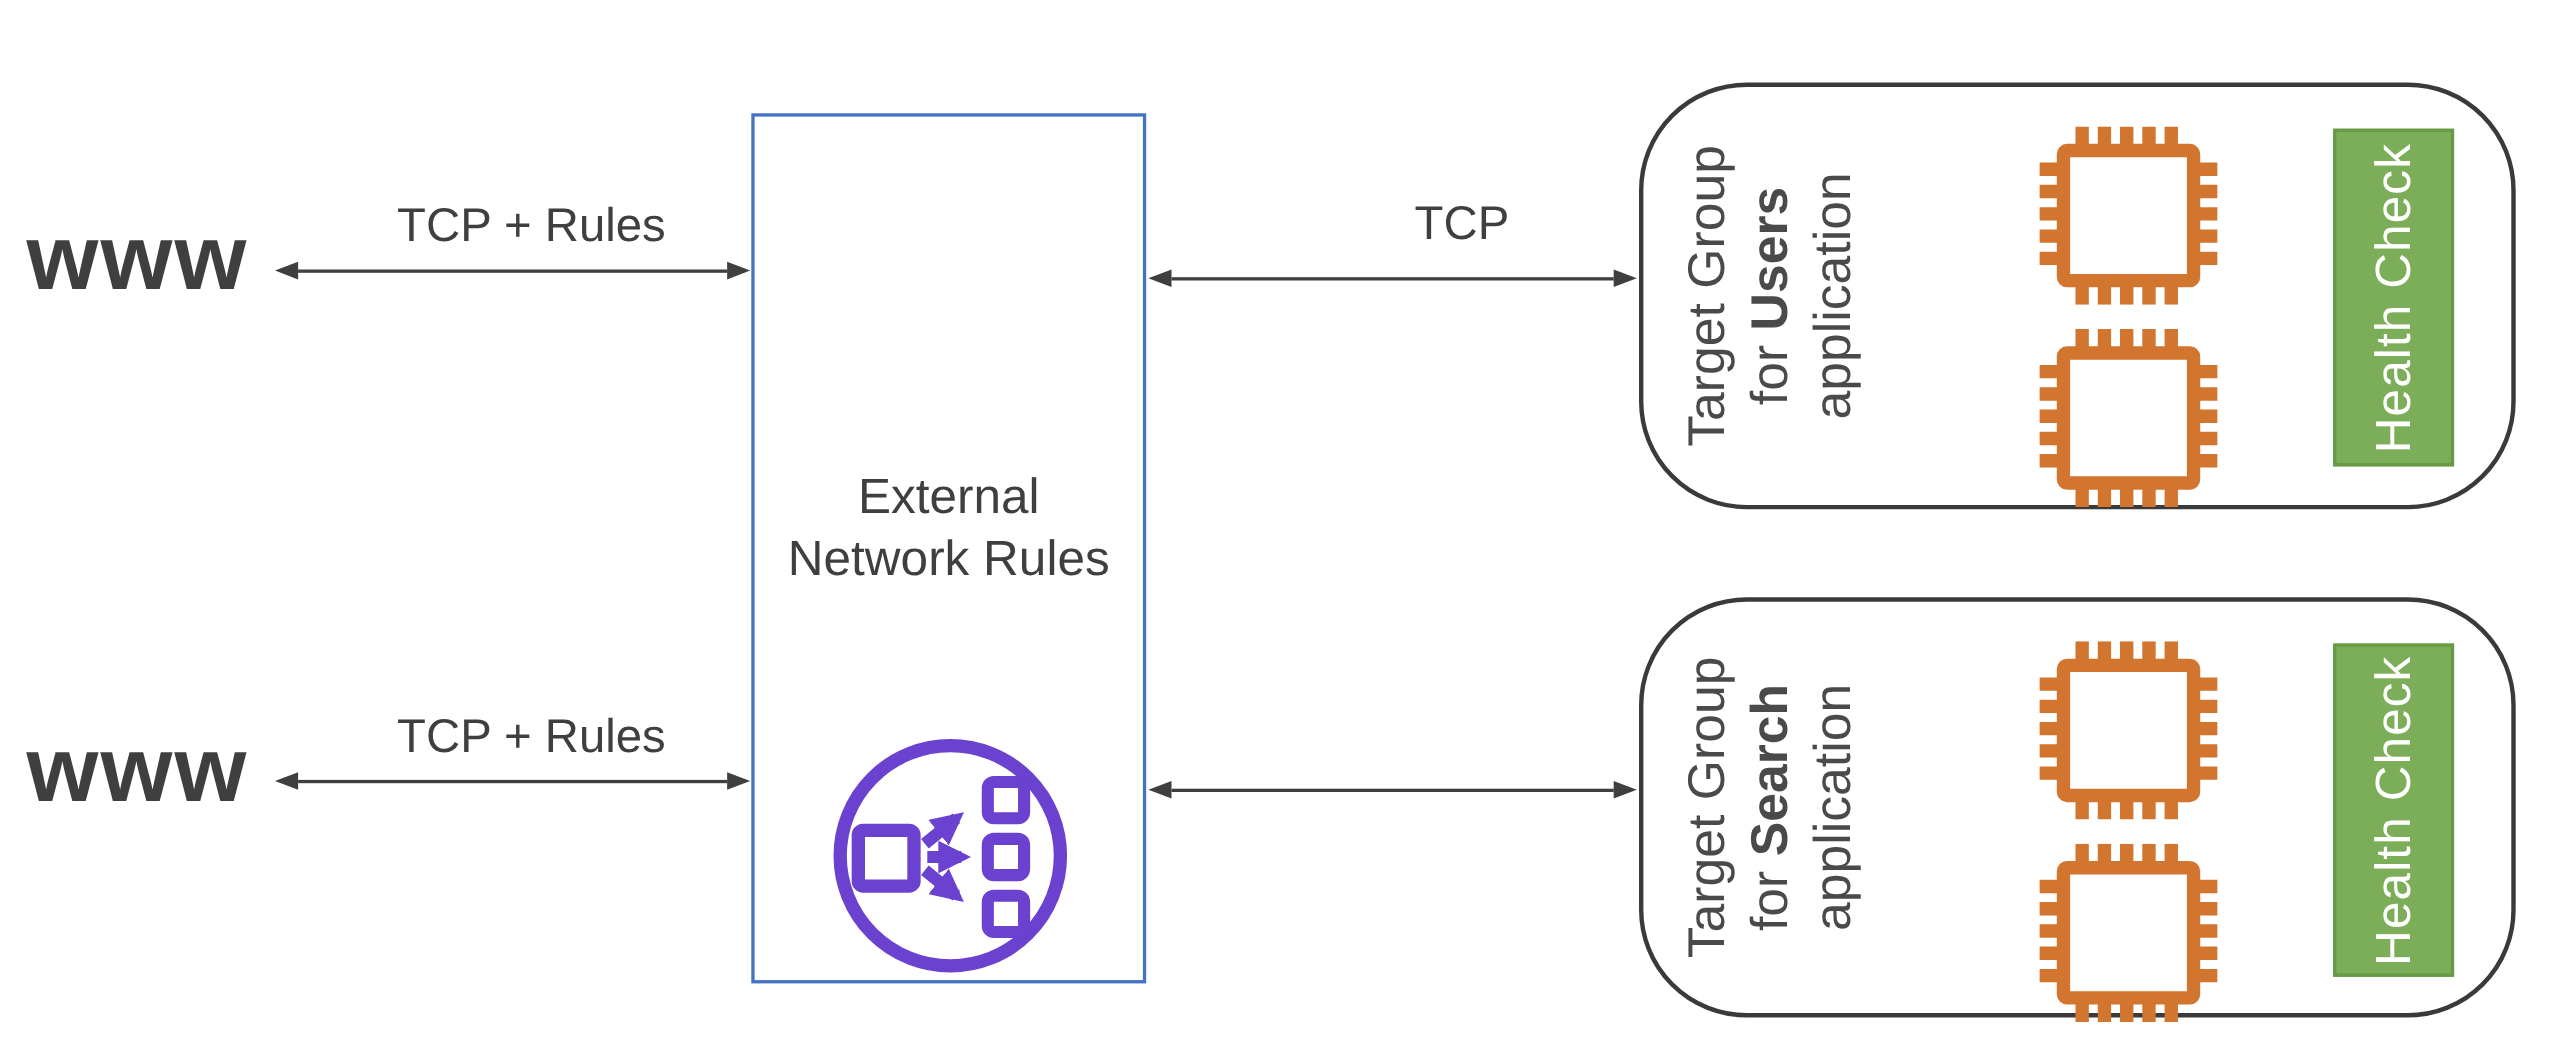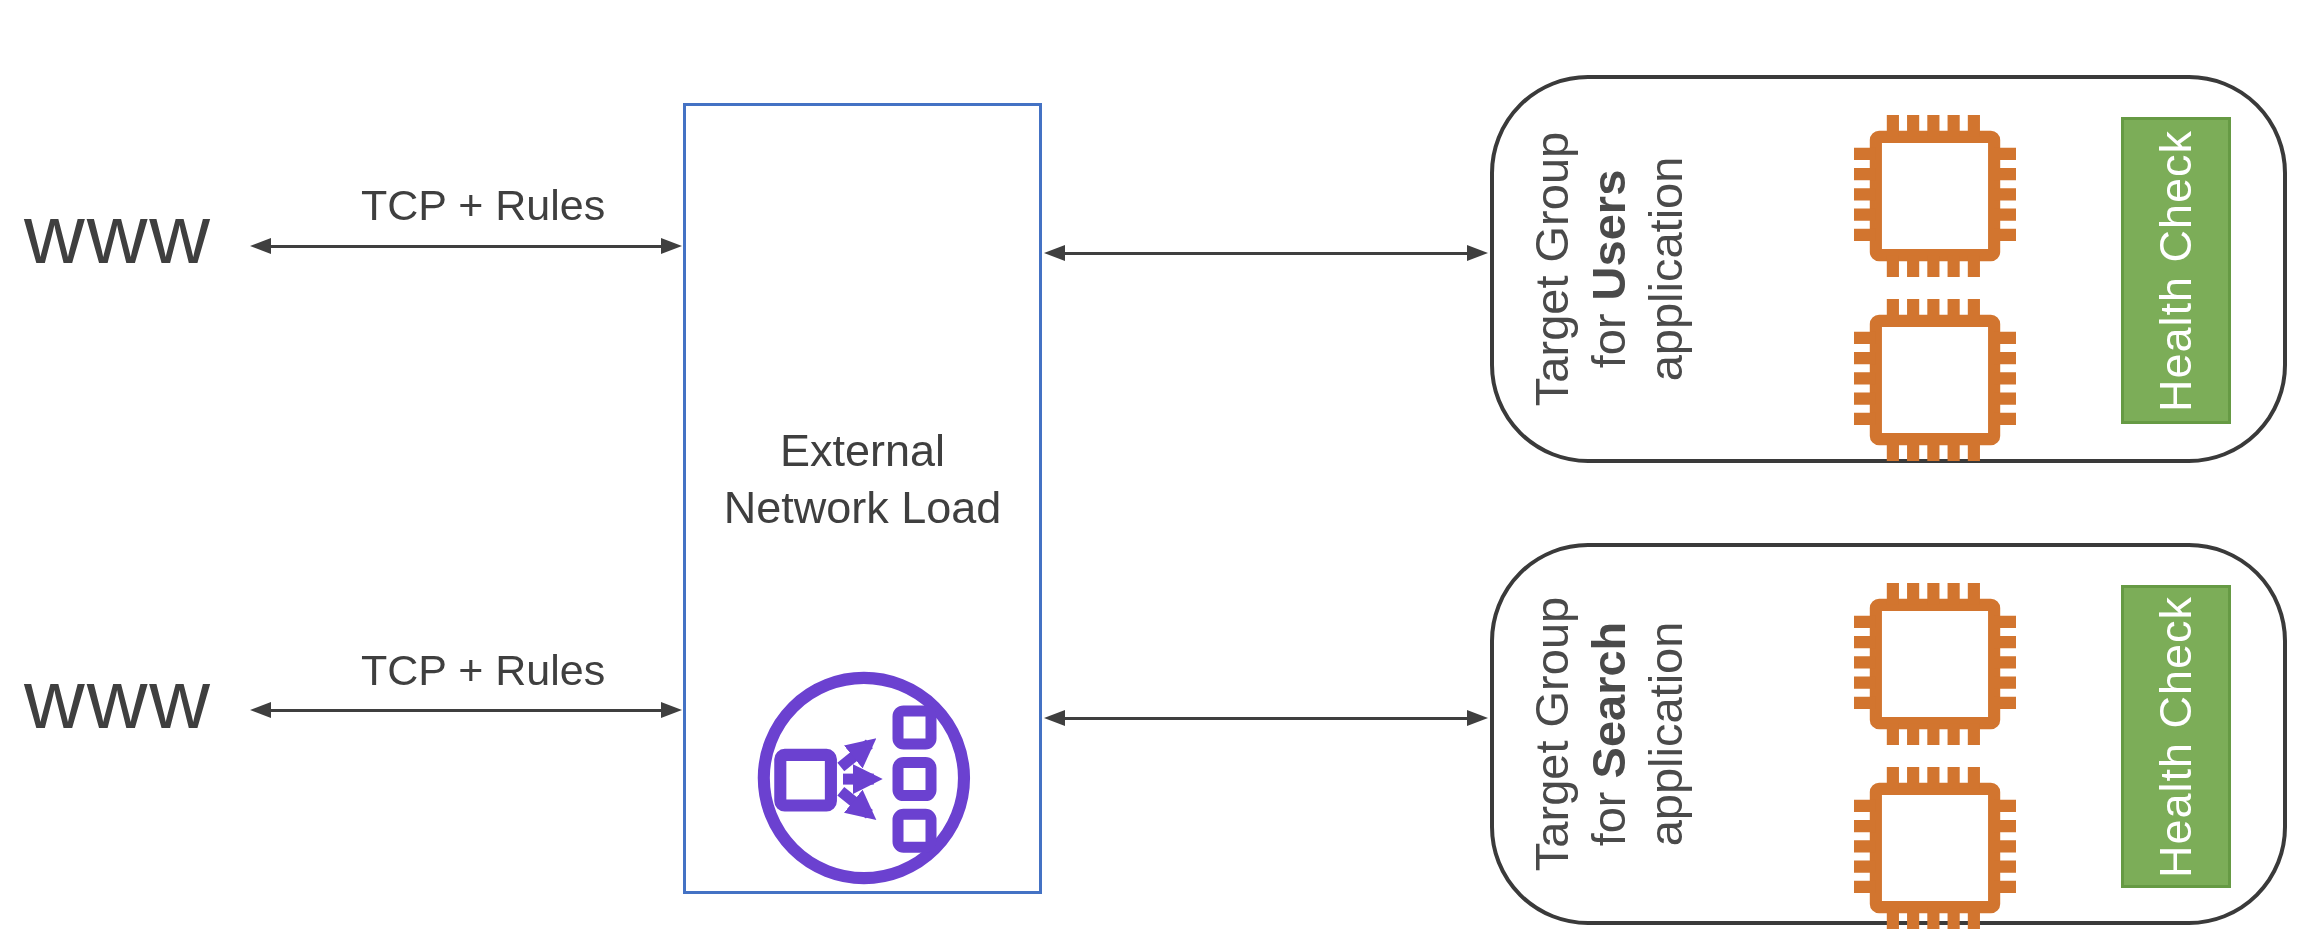--- a/index.html
+++ b/index.html
@@ -3,21 +3,21 @@
 <meta charset="utf-8">
 <style>
   html,body { margin:0; padding:0; background:#ffffff; }
   .canvas {
     position:relative; width:2324px; height:946px; background:#ffffff;
     font-family:"Liberation Sans", sans-serif; overflow:hidden;
   }
 
   
   .www {
-    position:absolute; left:24px; font-size:84px; font-weight:normal;
+    position:absolute; left:24px; font-size:84px; font-weight:bold;
     color:#3f3f3f; letter-spacing:2px; line-height:1;
   }
   .www-top { top:192px; }
   .www-bottom { top:657px; }
 
   
   .lb-box {
     position:absolute; left:683px; top:103px; width:359px; height:791px;
     border:3px solid #4472C4; box-sizing:border-box; background:#ffffff;
   }
@@ -97,26 +97,27 @@
     <span class="shaft"></span>
     <span class="head head-r"></span>
   </div>
   <div class="arrow arrow-rb">
     <span class="head head-l"></span>
     <span class="shaft"></span>
     <span class="head head-r"></span>
   </div>
 
   <div class="conn-label lbl-tcprules-t">TCP + Rules</div>
+  <div class="conn-label lbl-tcp">TCP</div>
   <div class="conn-label lbl-tcprules-b">TCP + Rules</div>
 
   <div class="lb-box">
     <div class="lb-title">
       <div>External</div>
-      <div>Network Load</div>
+      <div>Network Rules</div>
     </div>
     <svg class="lb-icon" viewBox="0 0 100 100" fill="none" stroke="#6B41D0">
       <defs>
         <marker id="ah" viewBox="0 0 10 10" refX="7" refY="5" markerWidth="2.7" markerHeight="2.7" orient="auto-start-reverse">
           <path d="M0,0 L10,5 L0,10 z" fill="#6B41D0" stroke="none"></path>
         </marker>
       </defs>
       <circle cx="49.5" cy="50" r="45.5" stroke-width="5.5"></circle>
       <rect x="11.5" y="39.5" width="23" height="23" rx="2" stroke-width="5.5"></rect>
       <rect x="65" y="19.5" width="15" height="15" rx="2.5" stroke-width="5"></rect>

